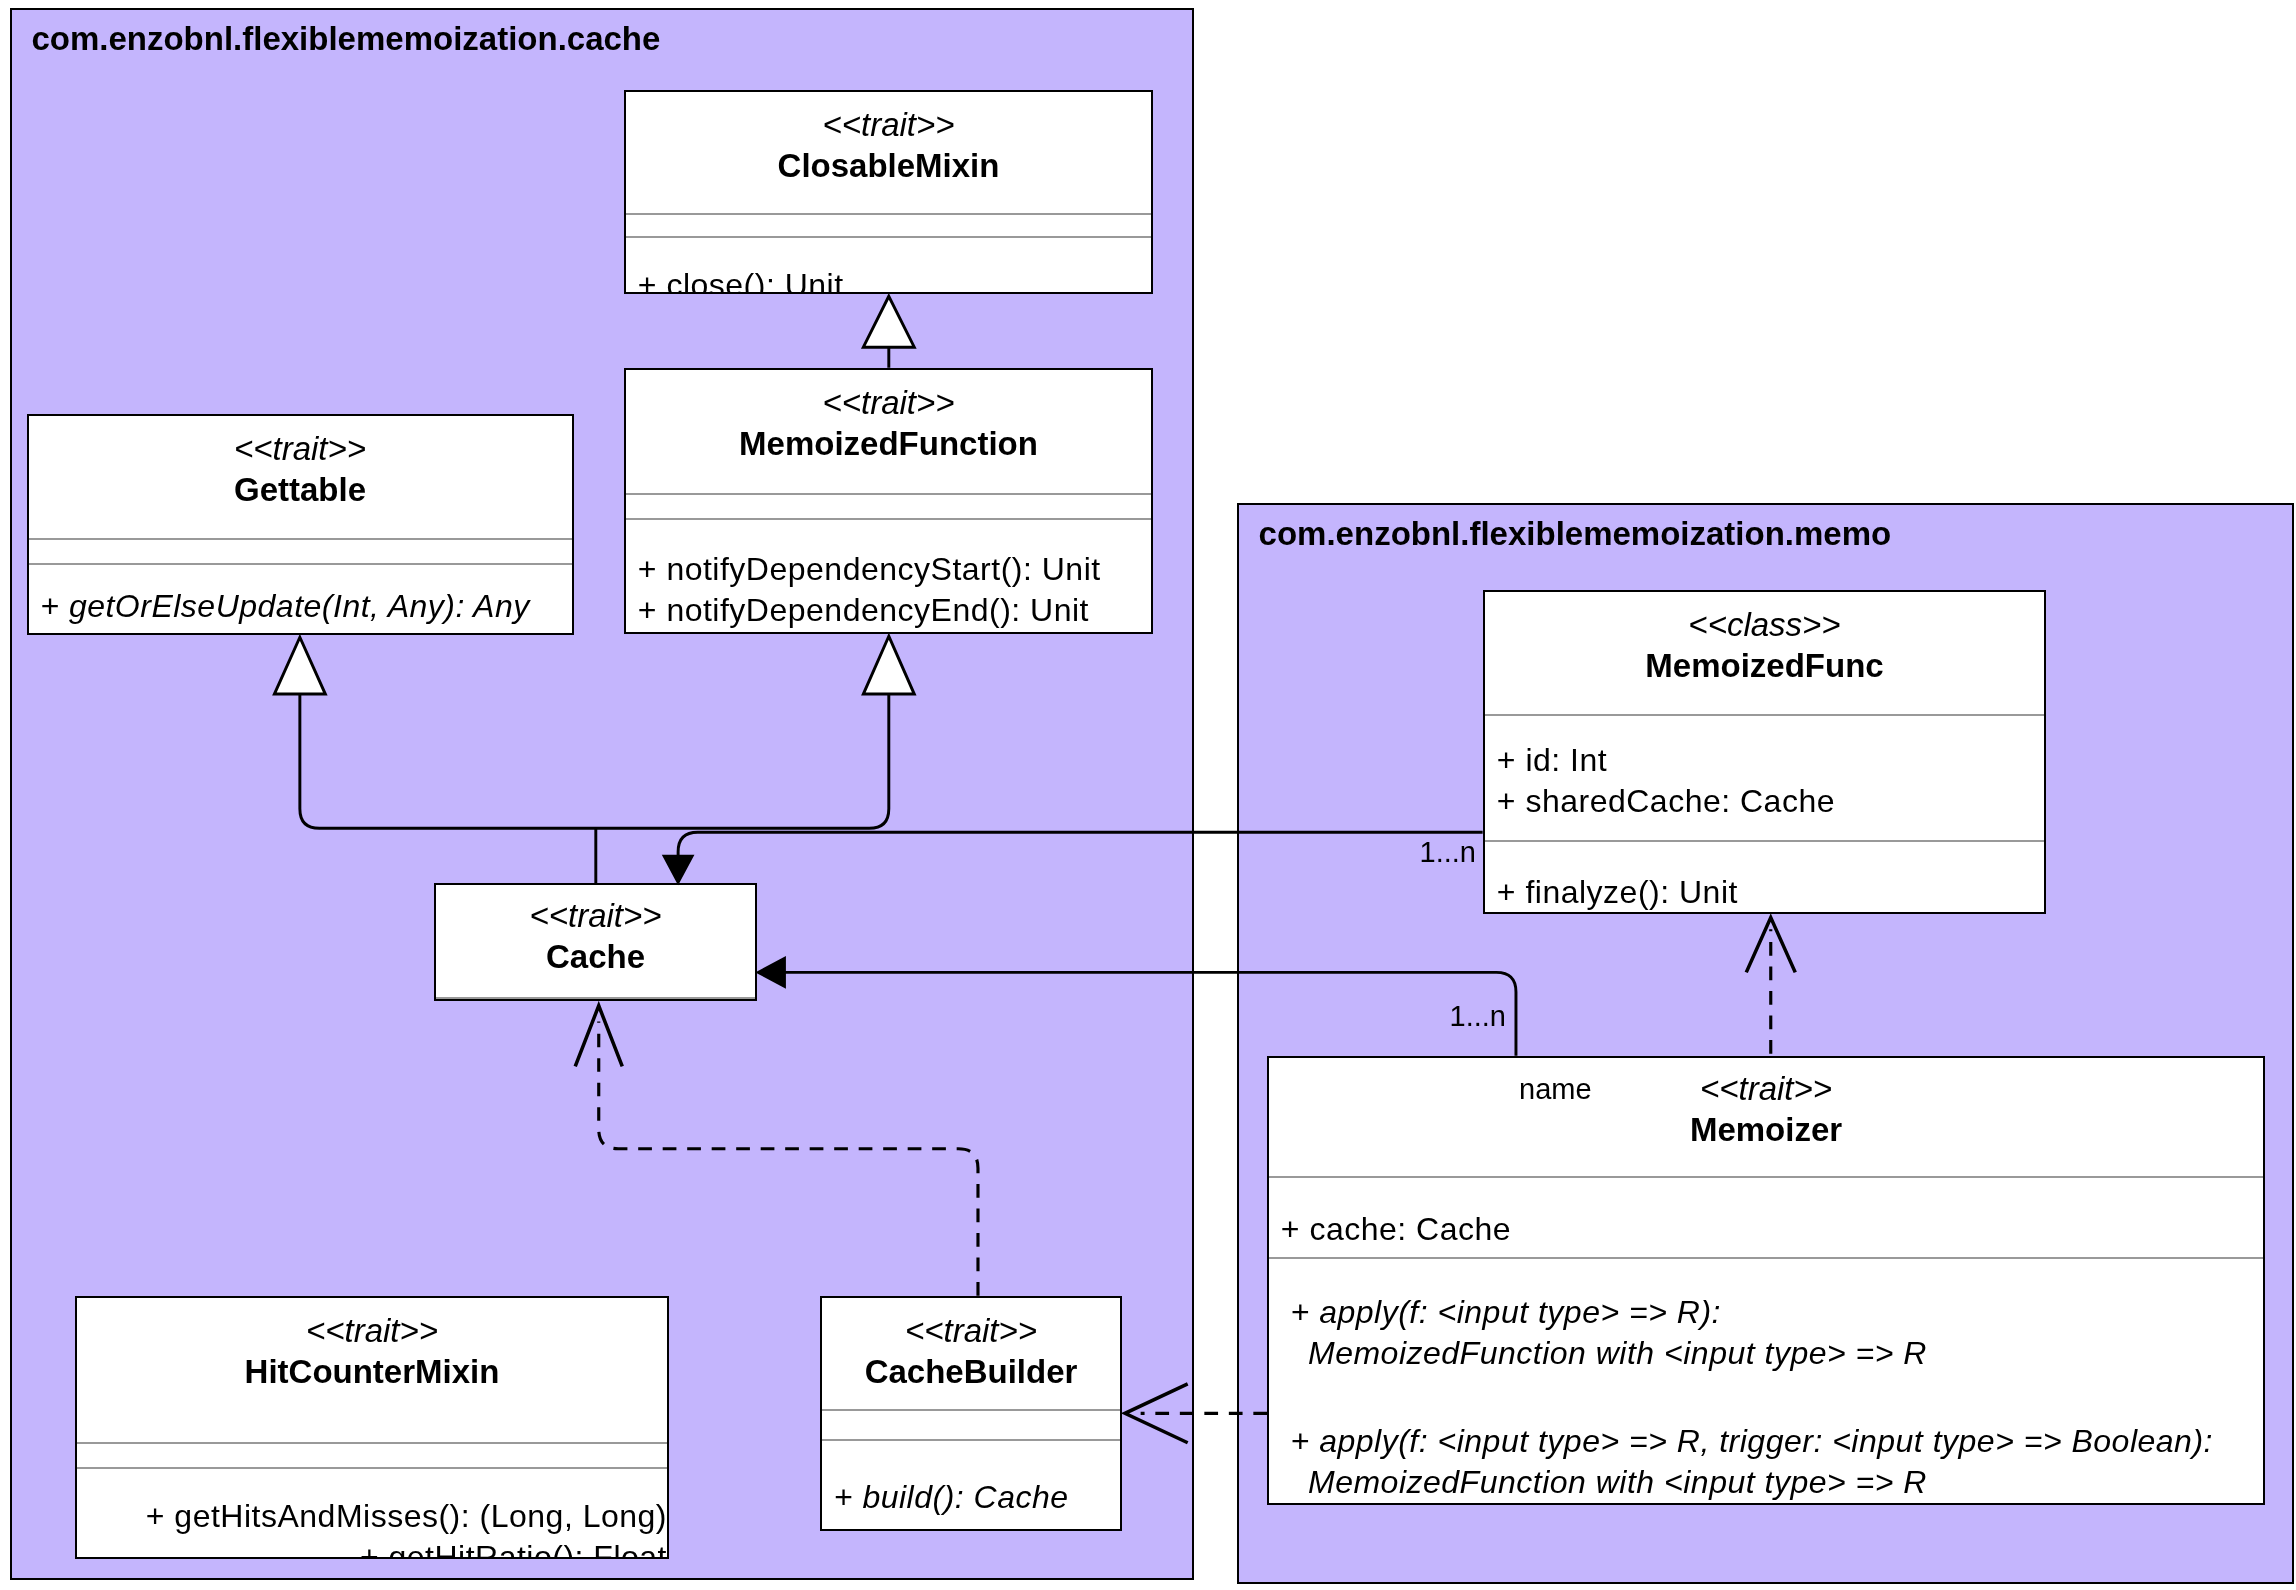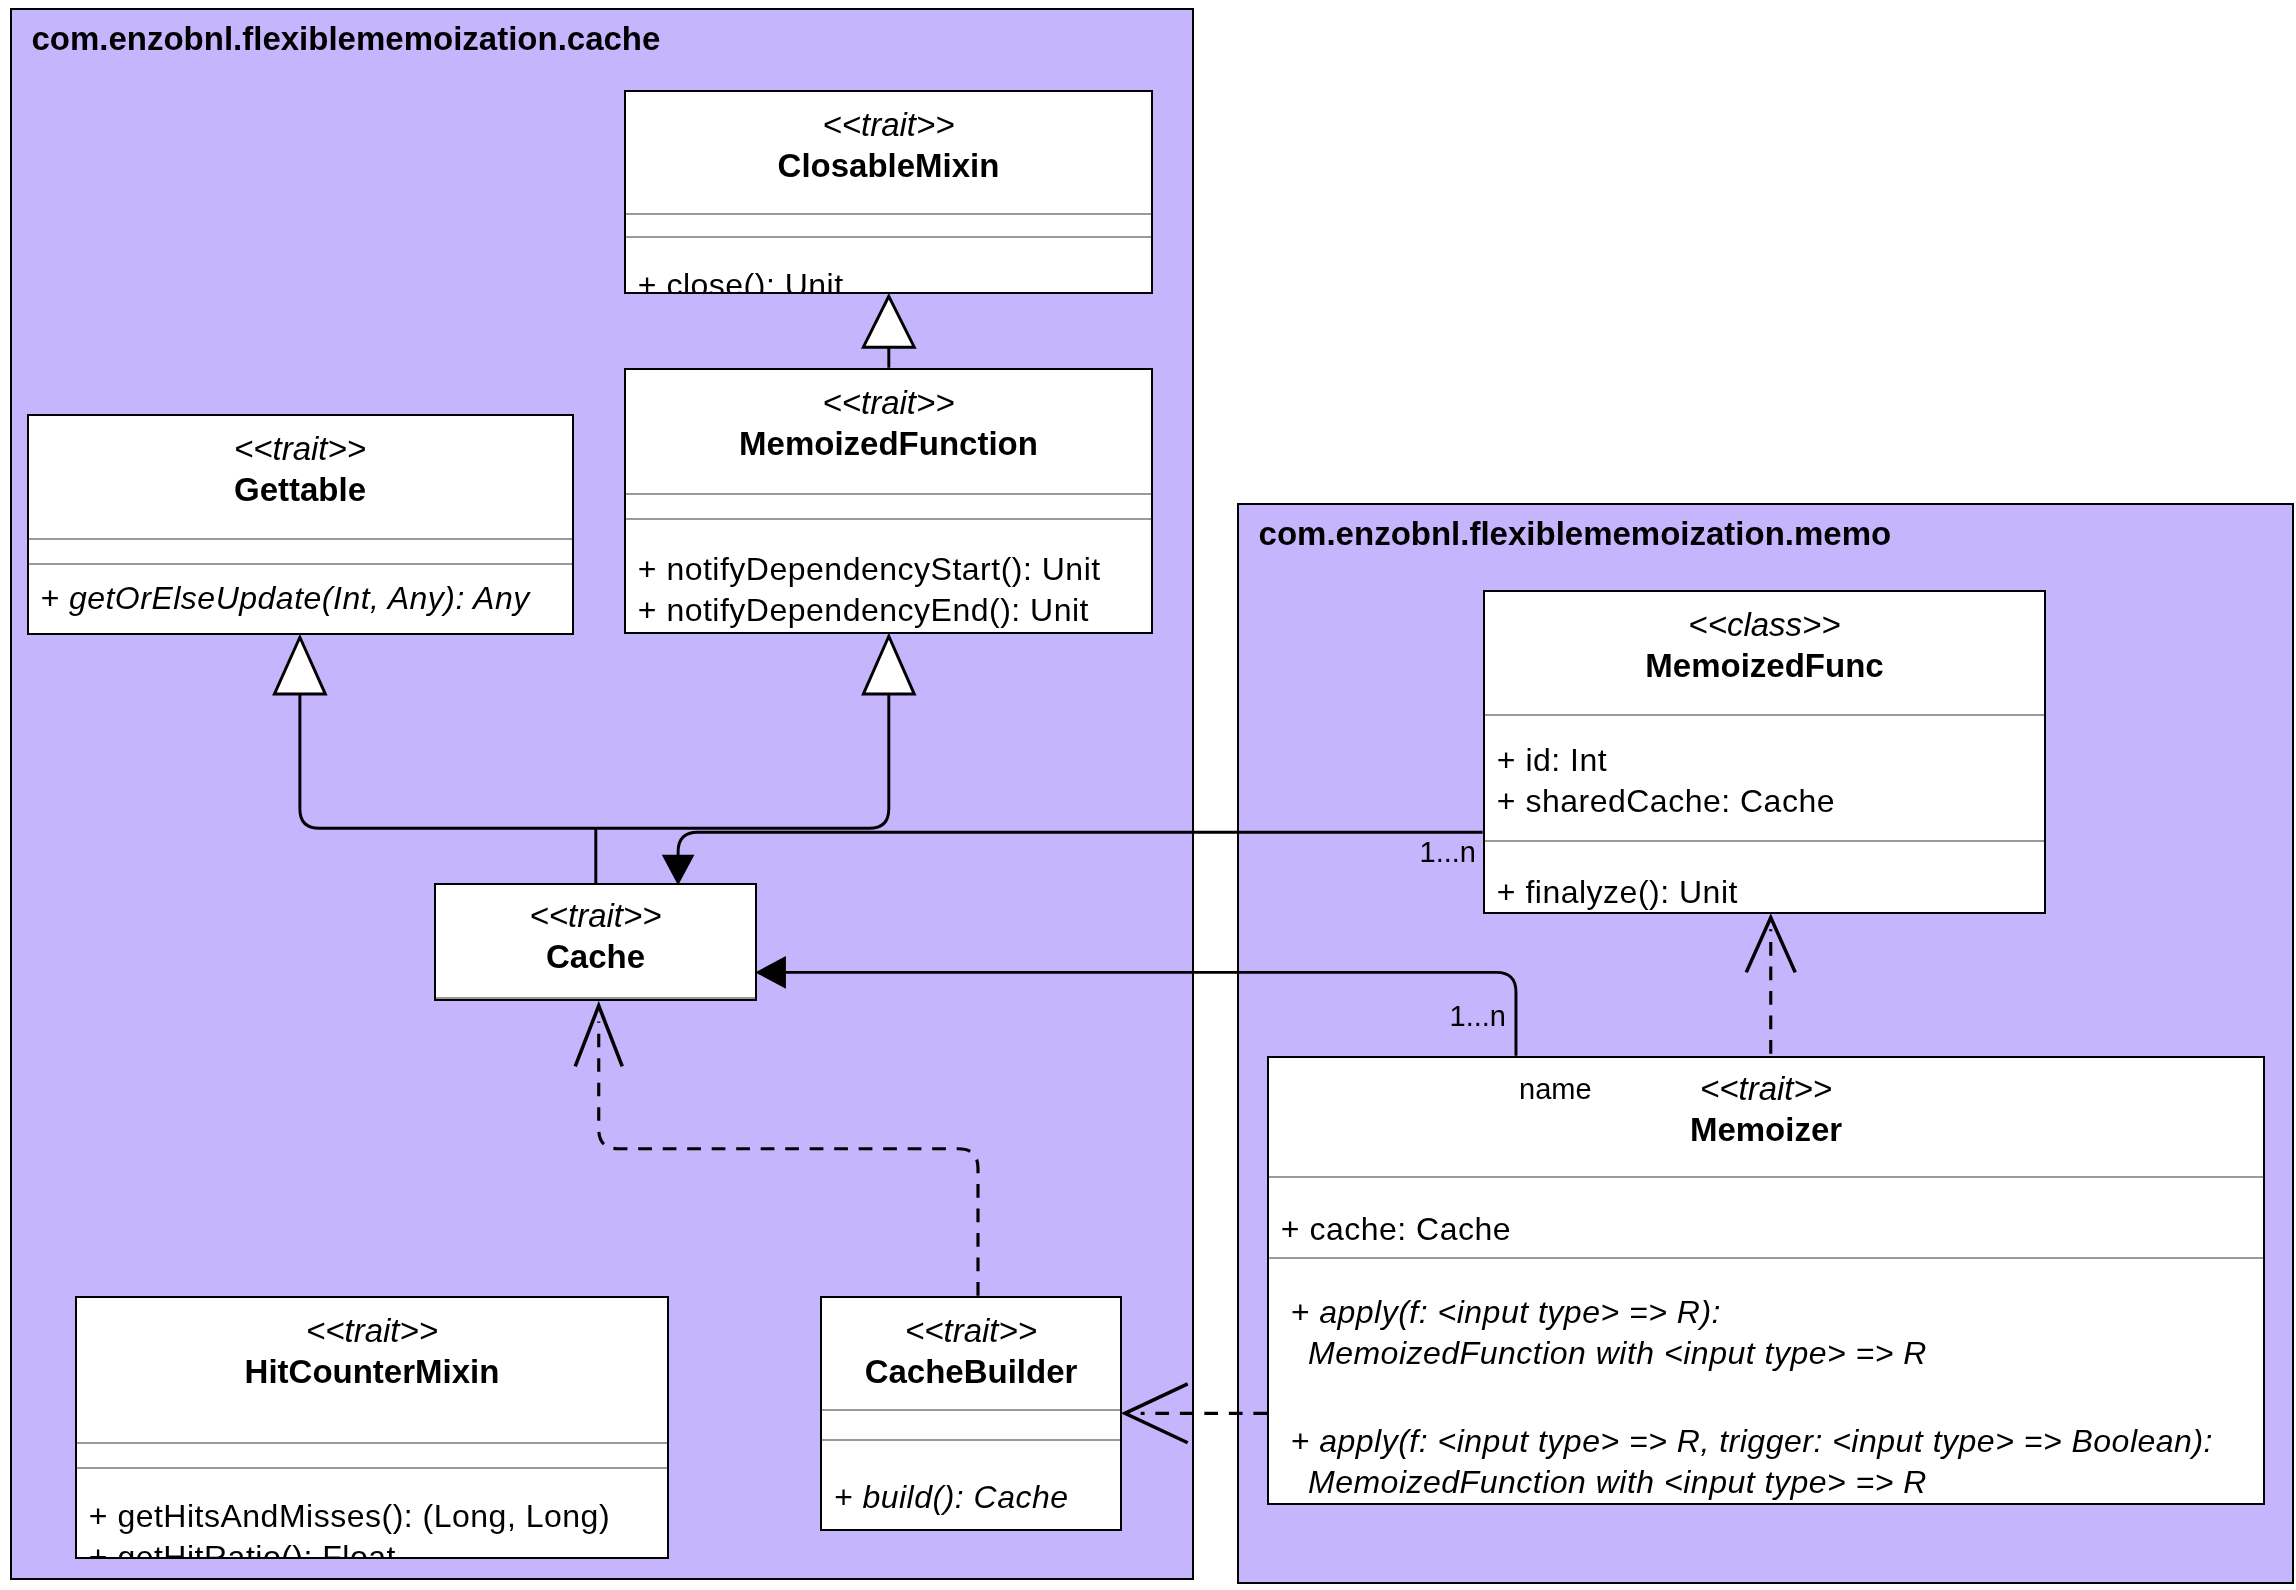--- a/index.html
+++ b/index.html
@@ -66,40 +66,40 @@
       <div class="member">+ notifyDependencyEnd(): Unit</div>
     </div>
   </div>
 
   <div class="uml-class" style="left:26.5px;top:414px;width:547px;height:221px;">
     <div class="head" style="height:112px;">
       <div class="stereo">&lt;&lt;trait&gt;&gt;</div>
       <div class="cname">Gettable</div>
     </div>
     <div class="sec attrs" style="height:26.5px;"></div>
-    <div class="sec methods" style="padding-top:3px;">
+    <div class="sec methods" style="padding-top:3px;margin-top:8px;">
       <div class="member it">+ getOrElseUpdate(Int, Any): Any</div>
     </div>
   </div>
 
   <div class="uml-class" style="left:434px;top:883px;width:323px;height:118px;">
     <div class="head" style="height:102px;padding-top:9.8px;">
       <div class="stereo">&lt;&lt;trait&gt;&gt;</div>
       <div class="cname">Cache</div>
     </div>
     <div class="sec strip methods"></div>
   </div>
 
   <div class="uml-class" style="left:75px;top:1296px;width:594px;height:263px;">
     <div class="head" style="height:134px;">
       <div class="stereo">&lt;&lt;trait&gt;&gt;</div>
       <div class="cname">HitCounterMixin</div>
     </div>
     <div class="sec attrs" style="height:27.4px;"></div>
-    <div class="sec methods" style="padding-top:17px;">
+    <div class="sec methods" style="padding-top:17px;text-align:right;">
       <div class="member">+ getHitsAndMisses(): (Long, Long)</div>
       <div class="member">+ getHitRatio(): Float</div>
     </div>
   </div>
 
   <div class="uml-class" style="left:820px;top:1296px;width:302px;height:235px;">
     <div class="head" style="height:101px;">
       <div class="stereo">&lt;&lt;trait&gt;&gt;</div>
       <div class="cname">CacheBuilder</div>
     </div>

